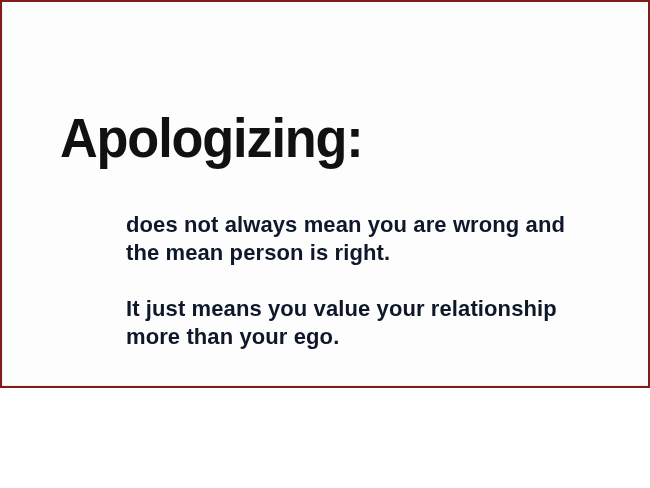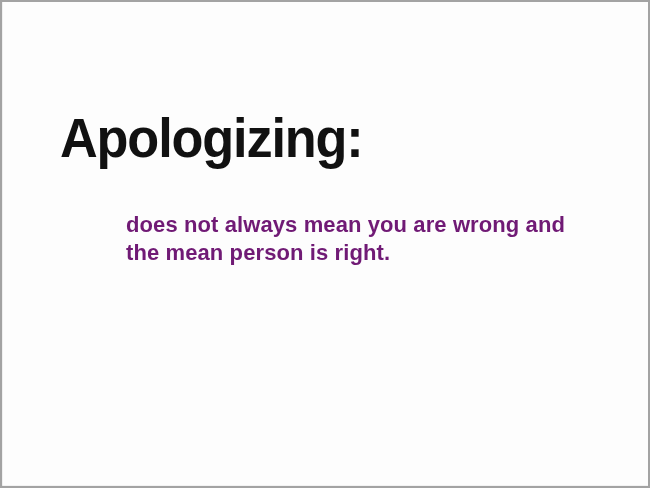--- a/index.html
+++ b/index.html
@@ -13,23 +13,23 @@
     height: 488px;
     overflow: hidden;
     background: #ffffff;
     font-family: "Liberation Sans", sans-serif;
   }
 
   .quote-card {
     position: relative;
     box-sizing: border-box;
     width: 650px;
-    height: 488px;
+    height: 388px;
     background: #fdfdfd;
-    border: 2px solid #a3a3a3;
+    border: 2px solid #7f1d1d;
     overflow: hidden;
   }
 
   
   .quote-card::after {
     content: "";
     position: absolute;
     left: 0; top: 0; right: 0; bottom: 0;
     pointer-events: none;
     box-shadow: inset 1px 0 0 rgba(0,0,0,0.05),
@@ -59,21 +59,21 @@
     width: 500px;
   }
 
   .body-paragraph {
     margin: 0;
     font-family: "Liberation Sans", sans-serif;
     font-weight: 700;
     font-size: 22px;
     line-height: 28px;
     letter-spacing: 0.1px;
-    color: #701a75;
+    color: #0f172a;
   }
 
   .body-paragraph + .body-paragraph {
     margin-top: 28px;
   }
 
   .body-line {
     display: block;
     white-space: nowrap;
   }
@@ -85,15 +85,19 @@
 
   <h1 class="headline">Apologizing:</h1>
 
   <div class="body-block">
 
     <p class="body-paragraph">
       <span class="body-line">does not always mean you are wrong and</span>
       <span class="body-line">the mean person is right.</span>
     </p>
 
+    <p class="body-paragraph">
+      <span class="body-line">It just means you value your relationship</span>
+      <span class="body-line">more than your ego.</span>
+    </p>
 
   </div>
 </div>
 
 </body></html>

